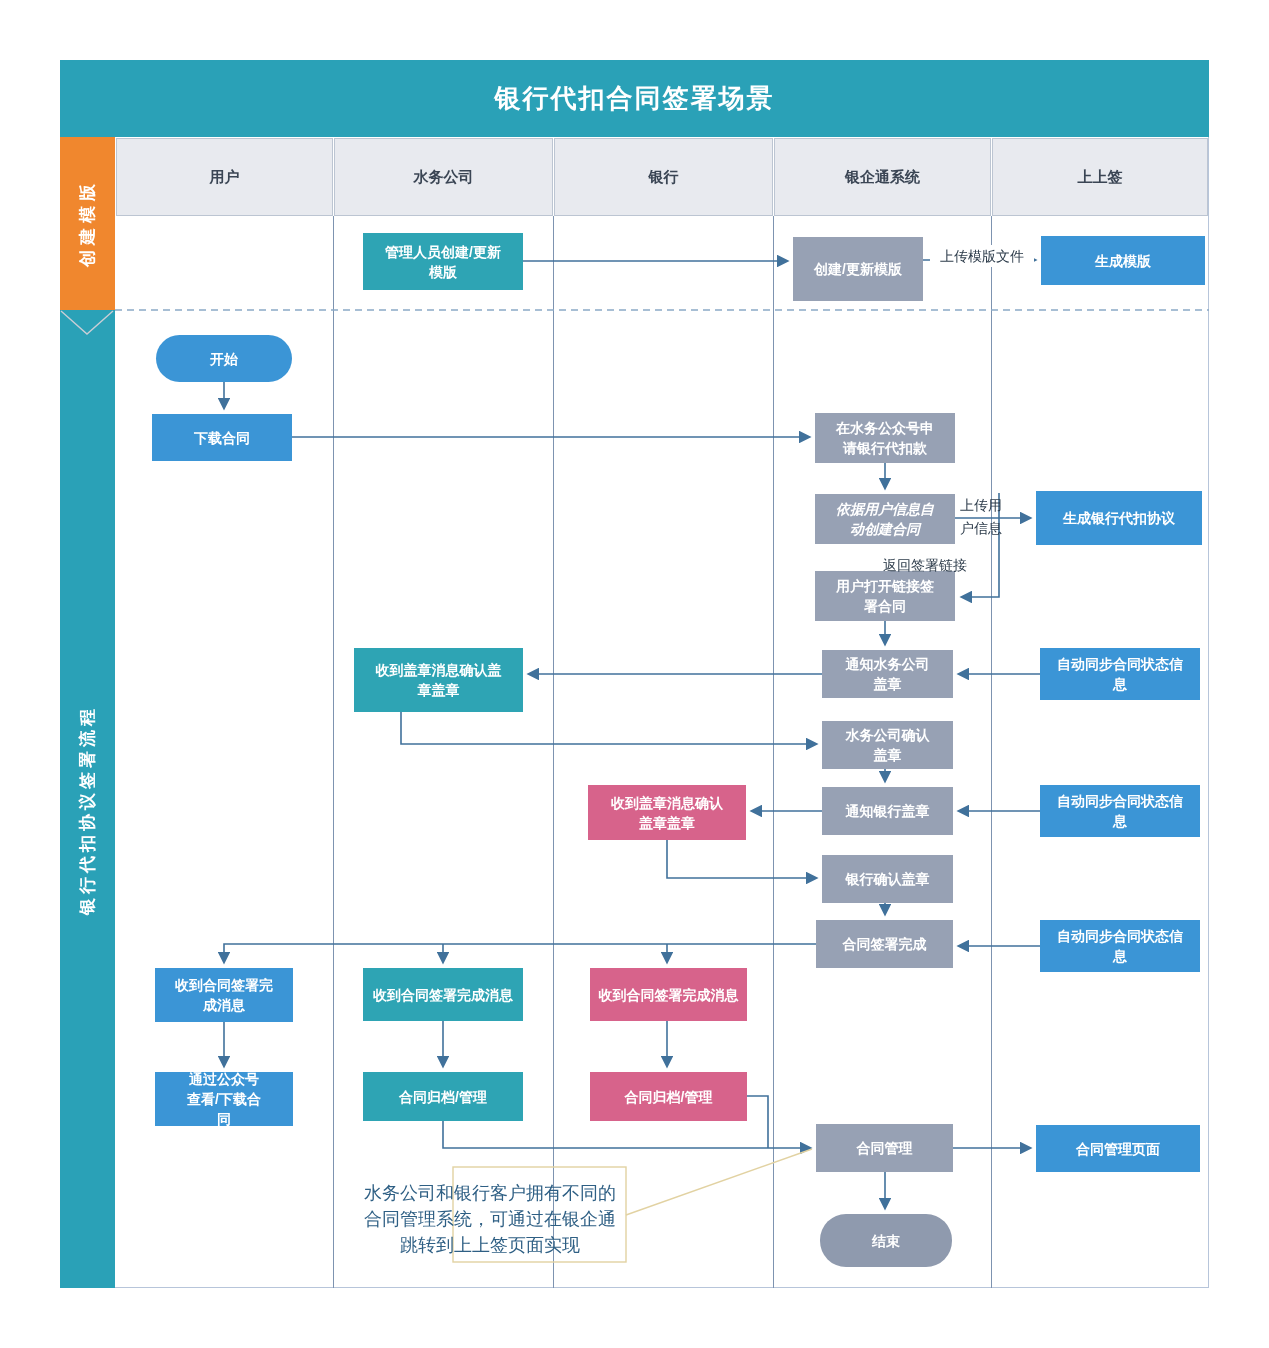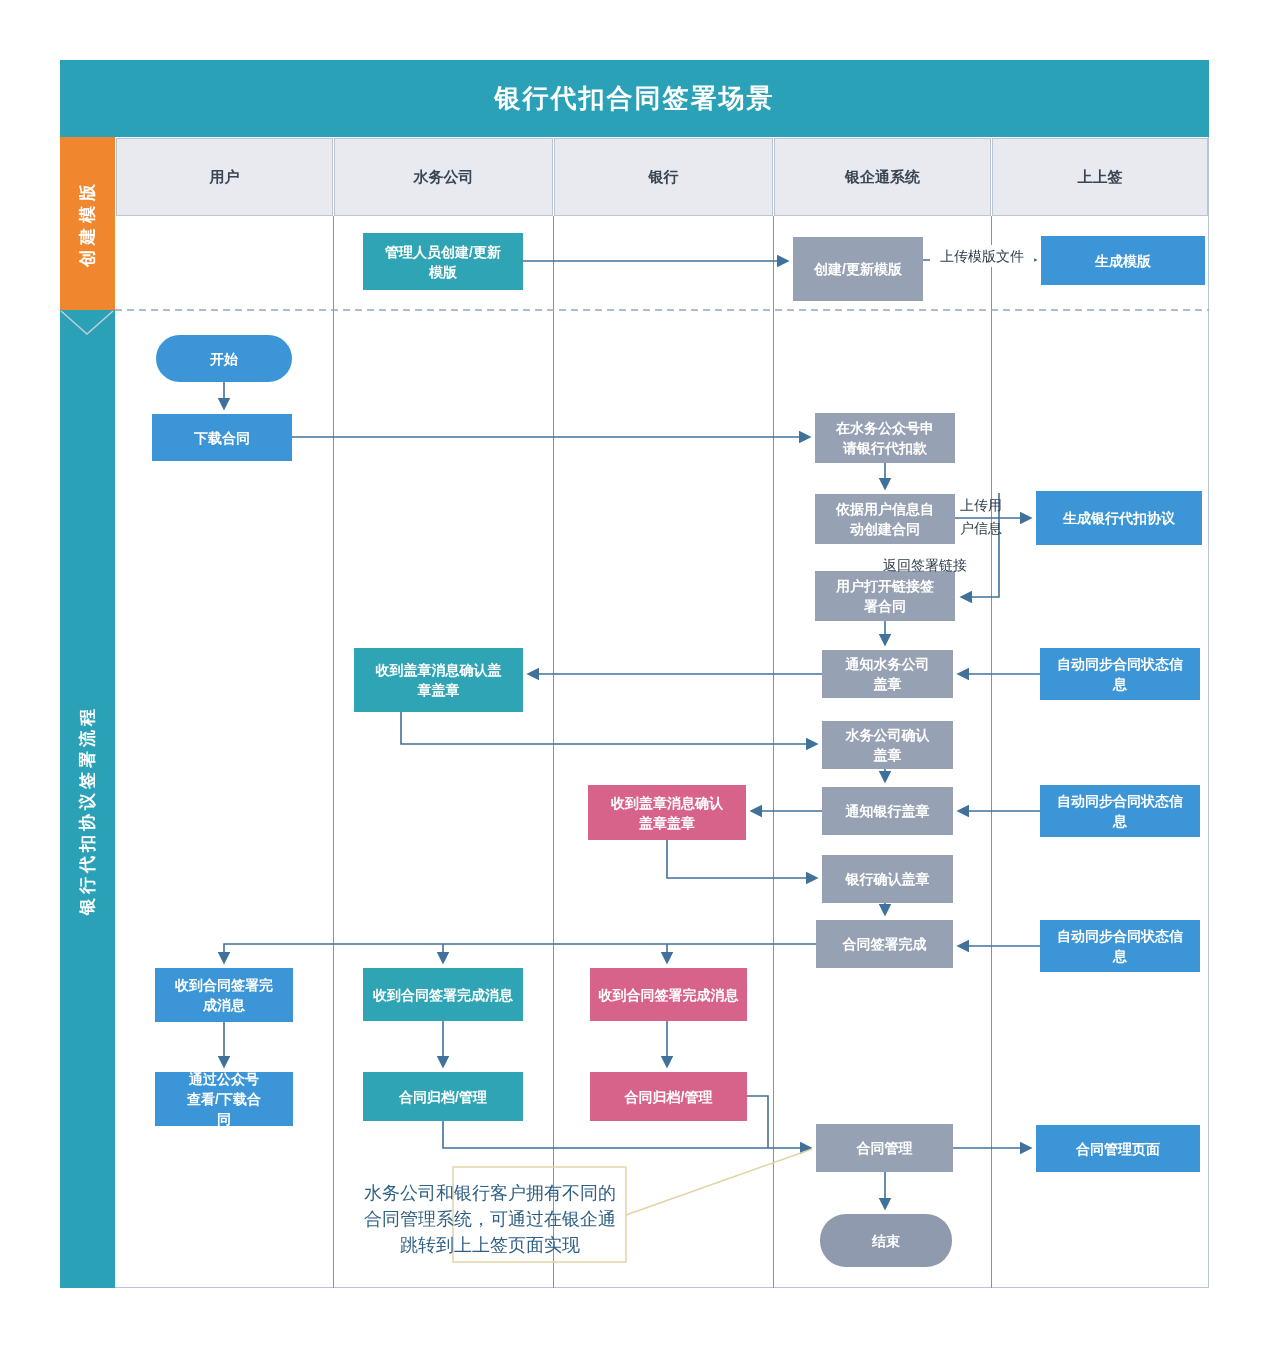--- a/index.html
+++ b/index.html
@@ -49,21 +49,21 @@
   <div class="divider" style="left:773px;"></div>
   <div class="divider" style="left:991px;"></div>
 
   <div class="node tealbox" style="left:363px;top:233px;width:160px;height:57px;">管理人员创建/更新模版</div>
   <div class="node graybox" style="left:793px;top:237px;width:130px;height:64px;">创建/更新模版</div>
   <div class="node blue" style="left:1041px;top:236px;width:164px;height:49px;">生成模版</div>
 
   <div class="node blue pill" style="left:156px;top:335px;width:136px;height:47px;">开始</div>
   <div class="node blue" style="left:152px;top:414px;width:140px;height:47px;">下载合同</div>
   <div class="node graybox" style="left:815px;top:413px;width:140px;height:50px;">在水务公众号申请银行代扣款</div>
-  <div class="node graybox" style="left:815px;top:494px;width:140px;height:50px;">依据用户信息自动创建合同</div>
+  <div class="node graybox" style="left:815px;top:494px;width:140px;height:50px;font-style:italic;">依据用户信息自动创建合同</div>
   <div class="node blue" style="left:1036px;top:491px;width:166px;height:54px;">生成银行代扣协议</div>
   <div class="node graybox" style="left:815px;top:571px;width:140px;height:50px;">用户打开链接签署合同</div>
   <div class="node tealbox" style="left:354px;top:648px;width:169px;height:64px;">收到盖章消息确认盖章盖章</div>
   <div class="node graybox" style="left:822px;top:650px;width:131px;height:48px;">通知水务公司盖章</div>
   <div class="node blue" style="left:1040px;top:648px;width:160px;height:52px;padding:0 12px;">自动同步合同状态信息</div>
   <div class="node graybox" style="left:822px;top:721px;width:131px;height:48px;">水务公司确认盖章</div>
   <div class="node pinkbox" style="left:588px;top:785px;width:158px;height:55px;">收到盖章消息确认盖章盖章</div>
   <div class="node graybox" style="left:822px;top:787px;width:131px;height:48px;">通知银行盖章</div>
   <div class="node blue" style="left:1040px;top:785px;width:160px;height:52px;padding:0 12px;">自动同步合同状态信息</div>
   <div class="node graybox" style="left:822px;top:855px;width:131px;height:48px;">银行确认盖章</div>

